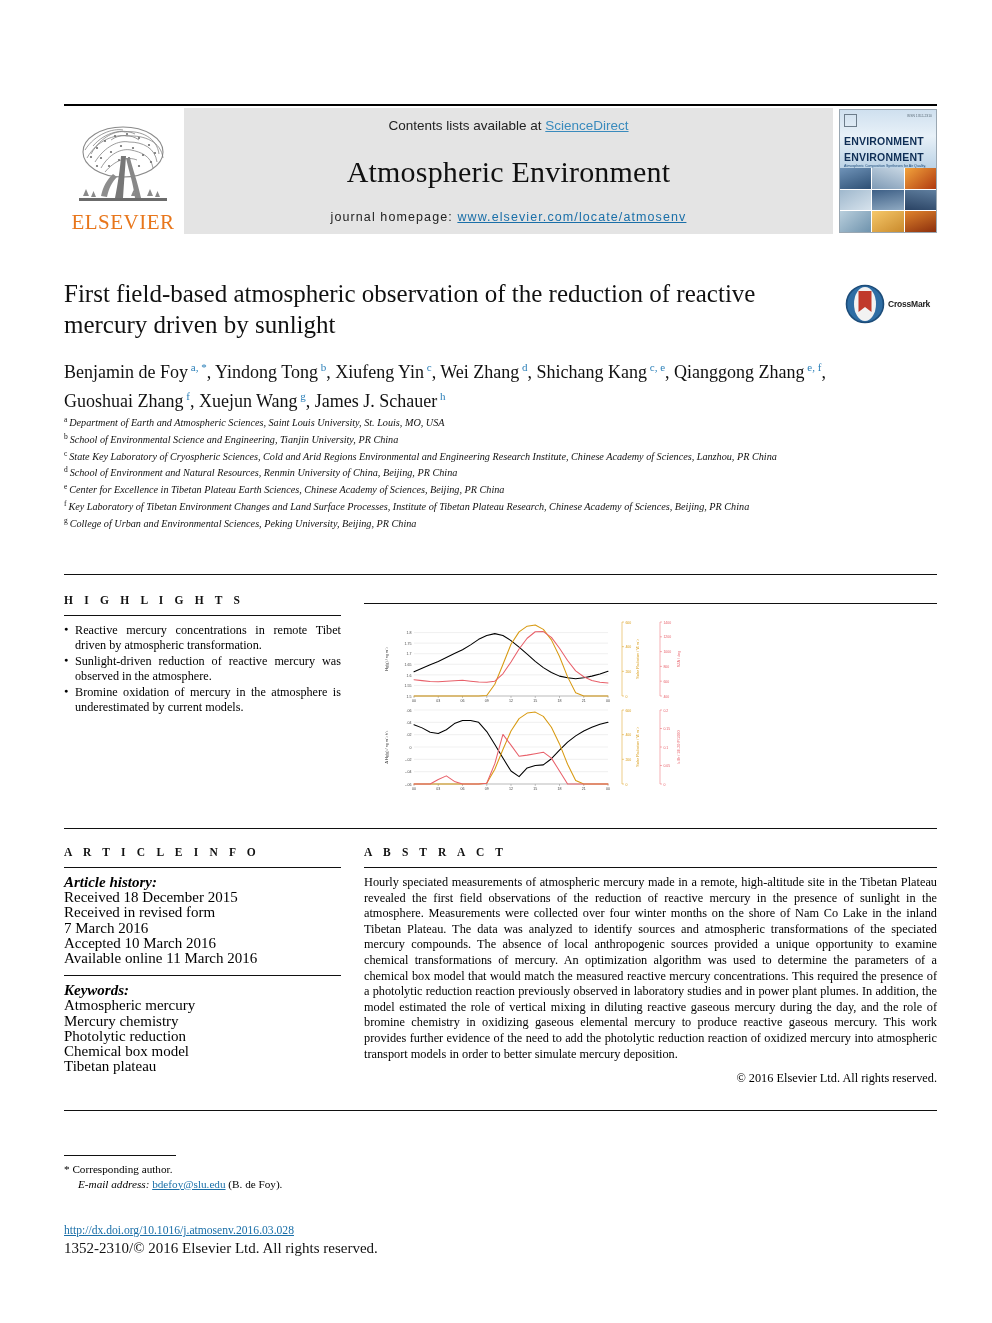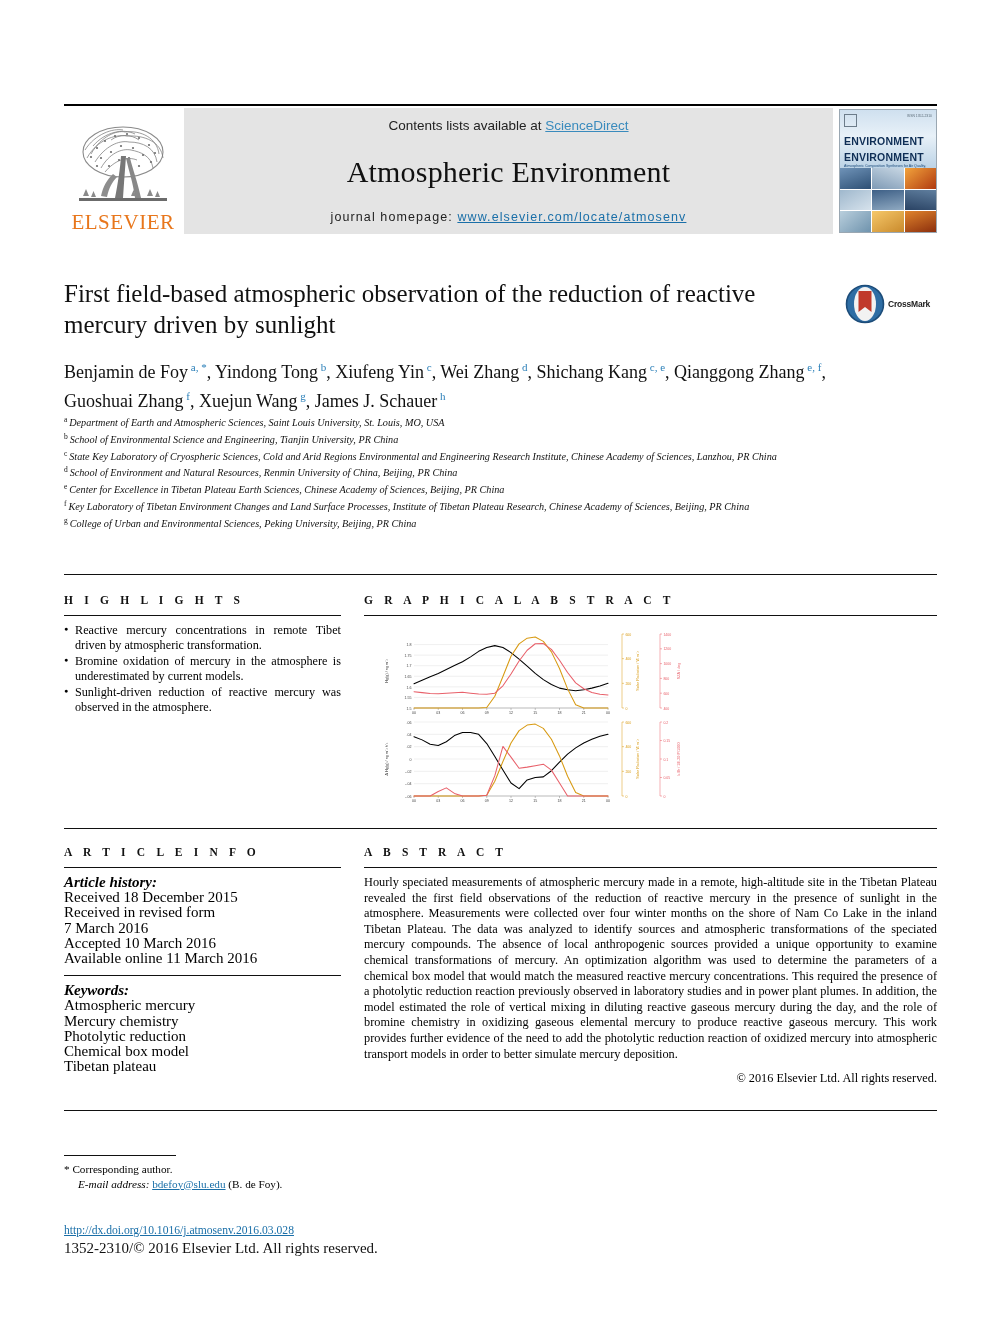--- a/index.html
+++ b/index.html
@@ -442,27 +442,26 @@
       </div>
   </div>
 
   <div class="rule-thin" style="top:574px;"></div>
 
   <div class="col-left" style="top:594px;">
     <div class="sec-head">H I G H L I G H T S</div>
     <div class="hl-rule"></div>
     <ul class="highlights">
         <li>Reactive mercury concentrations in remote Tibet driven by atmospheric transformation.</li>
+        <li>Sunlight-driven reduction of reactive mercury was observed in the atmosphere.</li>
         <li>Bromine oxidation of mercury in the atmosphere is underestimated by current models.</li>
-        <li>Sunlight-driven reduction of reactive mercury was observed in the atmosphere.</li>
       </ul>
   </div>
 
   <div class="col-right" style="top:594px;">
-    <div class="sec-head">G R A P H I C A L   A B S T R A C T</div>
     <div class="hl-rule"></div>
     <svg class="ga-box" id="ga-svg" viewBox="0 0 380 175">
         <g>
           <line x1="44" x2="238" y1="78" y2="78" stroke="#d8d8d8" stroke-width="0.4"></line>
           <text x="41.5" y="79.7" text-anchor="end" font-size="3.6" font-family="&quot;Liberation Sans&quot;, sans-serif" fill="#444">1.5</text>
           <line x1="44" x2="238" y1="67.42857142857142" y2="67.42857142857142" stroke="#d8d8d8" stroke-width="0.4"></line>
           <text x="41.5" y="69.12857142857142" text-anchor="end" font-size="3.6" font-family="&quot;Liberation Sans&quot;, sans-serif" fill="#444">1.55</text>
           <line x1="44" x2="238" y1="56.85714285714285" y2="56.85714285714285" stroke="#d8d8d8" stroke-width="0.4"></line>
           <text x="41.5" y="58.55714285714285" text-anchor="end" font-size="3.6" font-family="&quot;Liberation Sans&quot;, sans-serif" fill="#444">1.6</text>
           <line x1="44" x2="238" y1="46.28571428571431" y2="46.28571428571431" stroke="#d8d8d8" stroke-width="0.4"></line>

